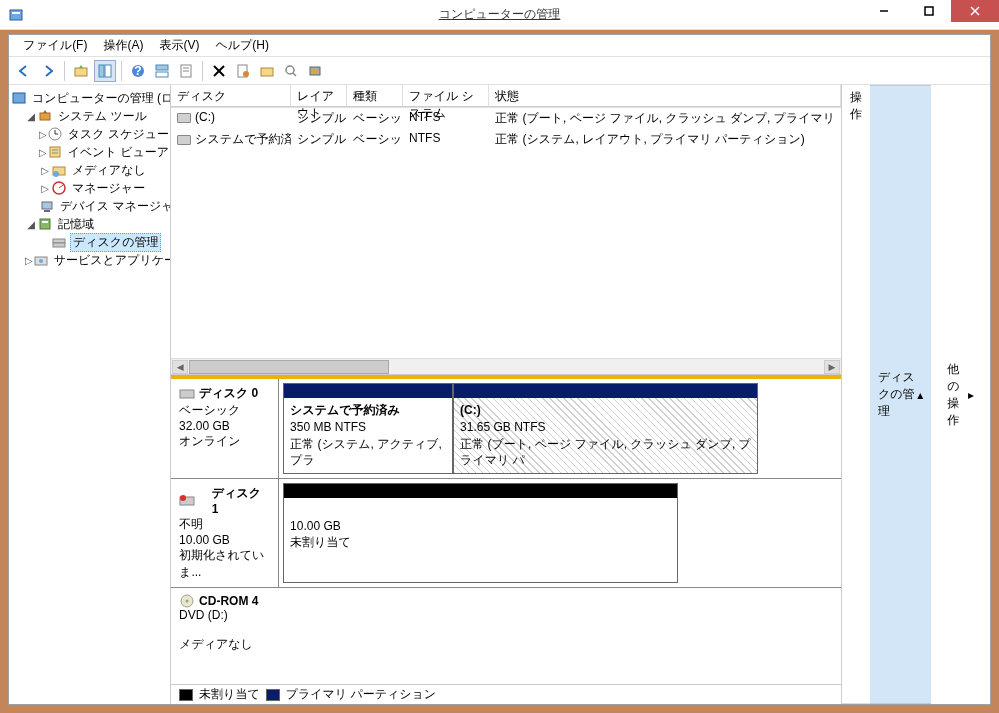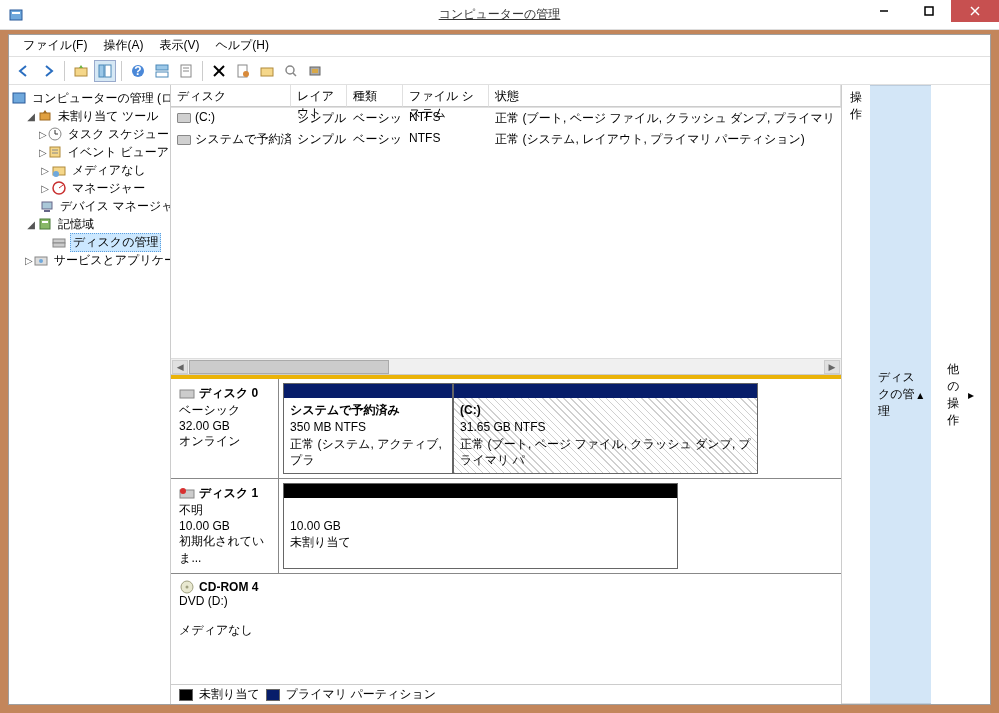--- a/index.html
+++ b/index.html
@@ -181,21 +181,21 @@
           <span class="tree-label">コンピューターの管理 (ローカル)</span>
         </div>
         <div class="tree-item indent1">
           <span class="tree-toggle">◢</span>
           <span class="tree-icon">
               <svg width="16" height="16">
                 <rect x="3" y="5" width="10" height="7" fill="#e0a040" stroke="#a06a20"></rect>
                 <path d="M6 5 L8 2 L10 5" fill="#a06a20"></path>
               </svg>
             </span>
-          <span class="tree-label">未割り当て ツール</span>
+          <span class="tree-label">システム ツール</span>
         </div>
         <div class="tree-item indent2">
           <span class="tree-toggle">▷</span>
           <span class="tree-icon">
               <svg width="16" height="16">
                 <circle cx="8" cy="8" r="6" fill="#fff" stroke="#888"></circle>
                 <line x1="8" y1="8" x2="8" y2="4" stroke="#333"></line>
                 <line x1="8" y1="8" x2="11" y2="8" stroke="#333"></line>
               </svg>
             </span>
@@ -334,21 +334,21 @@
                   <b>(C:)</b><br>
                   <span>31.65 GB NTFS</span><br>
                   <span>正常 (ブート, ページ ファイル, クラッシュ ダンプ, プライマリ パ</span>
                 </div>
               </div>
             </div>
           </div>
 
           <div class="disk-row">
             <div class="disk-info">
-              <div style="display:flex;align-items:center;gap:4px">
+              <div style="display:flex;align-items:center;gap:17px">
                   <svg width="16" height="14">
                     <rect x="1" y="3" width="14" height="8" fill="#ccc" stroke="#888"></rect>
                     <circle cx="4" cy="4" r="3" fill="#d83030"></circle>
                   </svg>
                   <b>ディスク 1</b>
                 </div>
               <div>不明</div>
               <div>10.00 GB</div>
               <div>初期化されていま...</div>
             </div>

